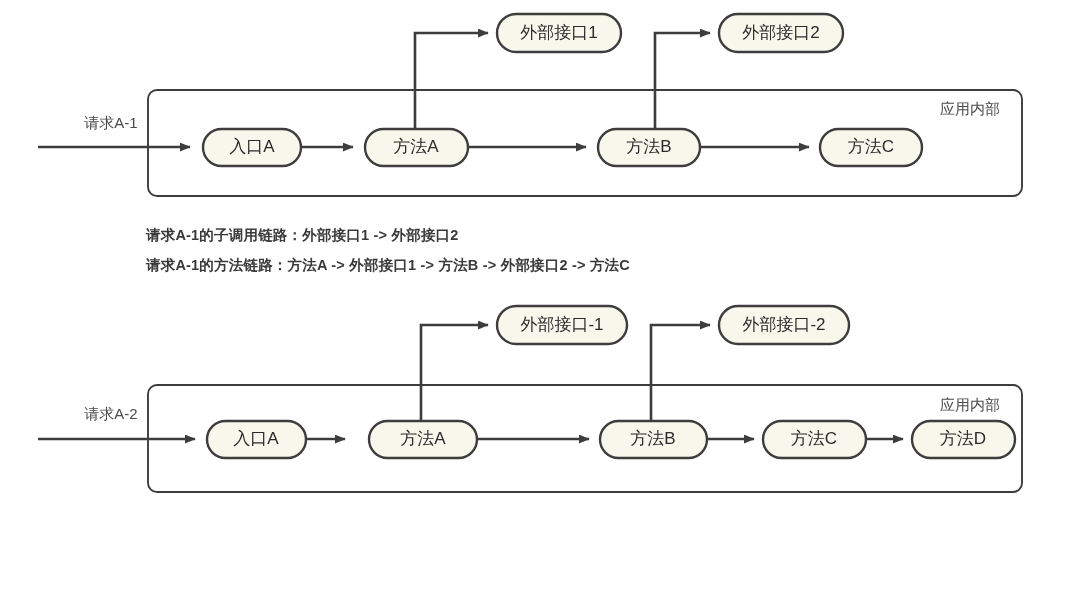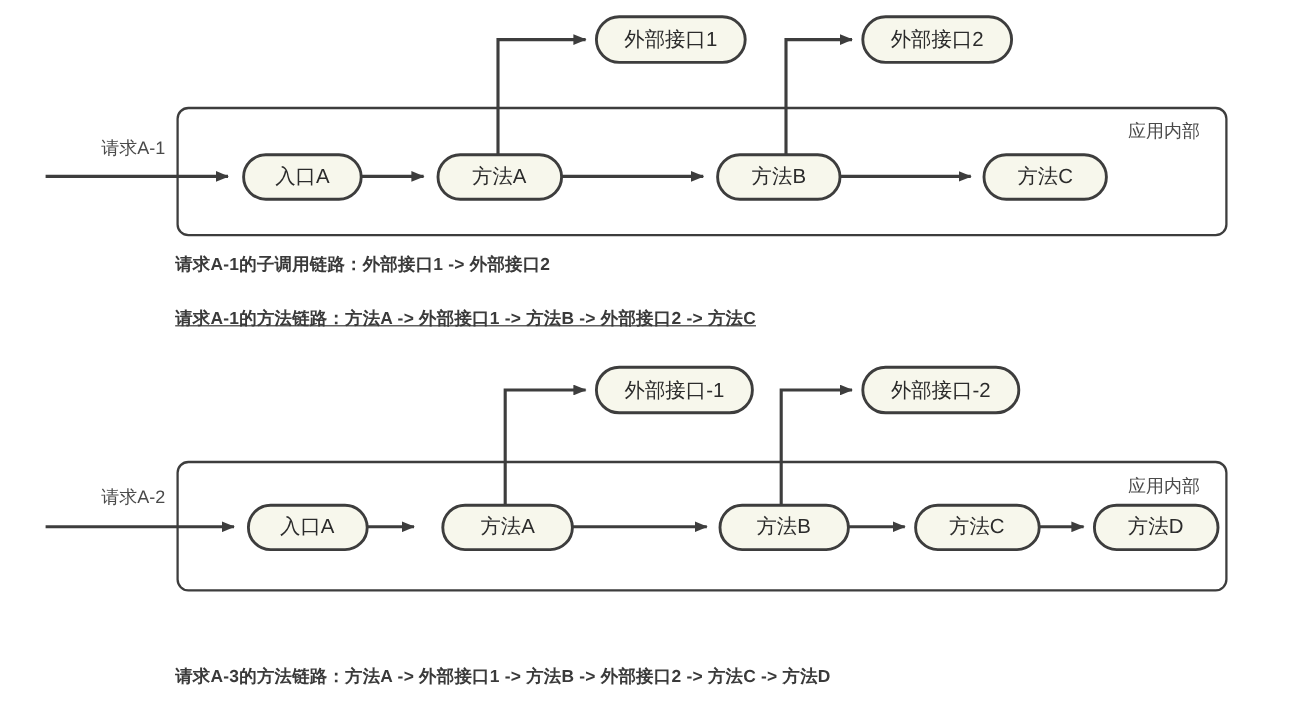--- a/index.html
+++ b/index.html
@@ -160,20 +160,19 @@
       <text class="node-label" x="653" y="440">方法B</text>
 
       <rect class="node-rect" x="763" y="421" width="103" height="37" rx="18.5" ry="18.5"></rect>
       <text class="node-label" x="814" y="440">方法C</text>
 
       <rect class="node-rect" x="912" y="421" width="103" height="37" rx="18.5" ry="18.5"></rect>
       <text class="node-label" x="963" y="440">方法D</text>
     </g>
   </svg>
 
-  <div class="caption" style="left:146px; top:211px;">请求A-1的子调用链路：外部接口1 -&gt; 外部接口2</div>
+  <div class="caption" style="left:146px; top:226px;">请求A-1的子调用链路：外部接口1 -&gt; 外部接口2</div>
 
-  <div class="caption" style="left:146px; top:256px;text-decoration:underline;">请求A-1的方法链路：方法A -&gt; 外部接口1 -&gt; 方法B -&gt; 外部接口2 -&gt; 方法C</div>
+  <div class="caption" style="left:146px; top:256px;">请求A-1的方法链路：方法A -&gt; 外部接口1 -&gt; 方法B -&gt; 外部接口2 -&gt; 方法C</div>
 
 
-  <div class="caption" style="left:146px; top:554px;">请求A-3的方法链路：方法A -&gt; 外部接口1 -&gt; 方法B -&gt; 外部接口2 -&gt; 方法C -&gt; 方法D</div>
 
 </div>
 
 </body></html>

